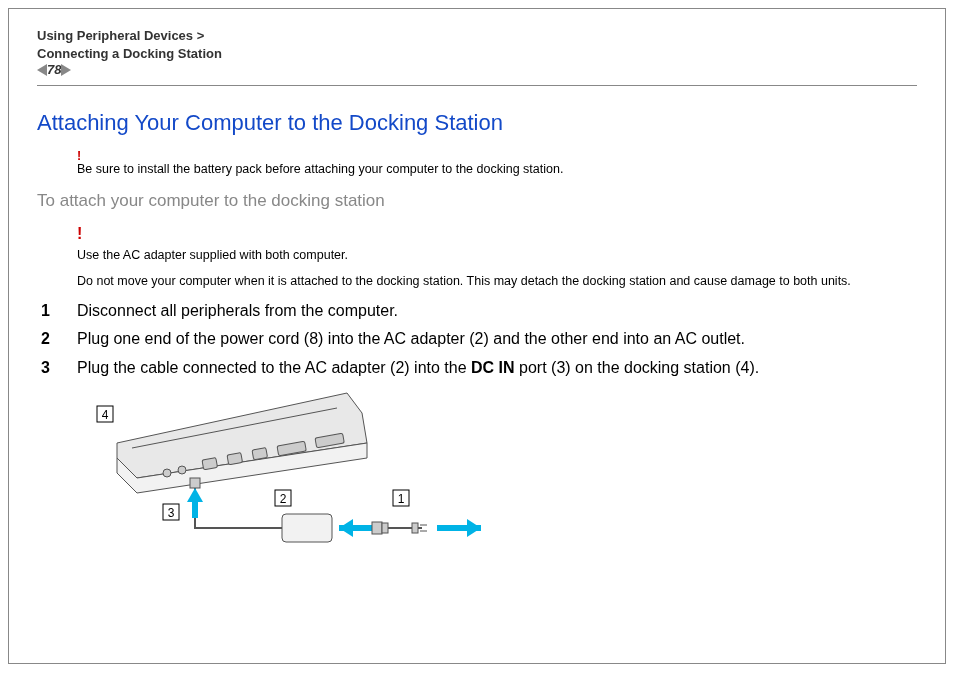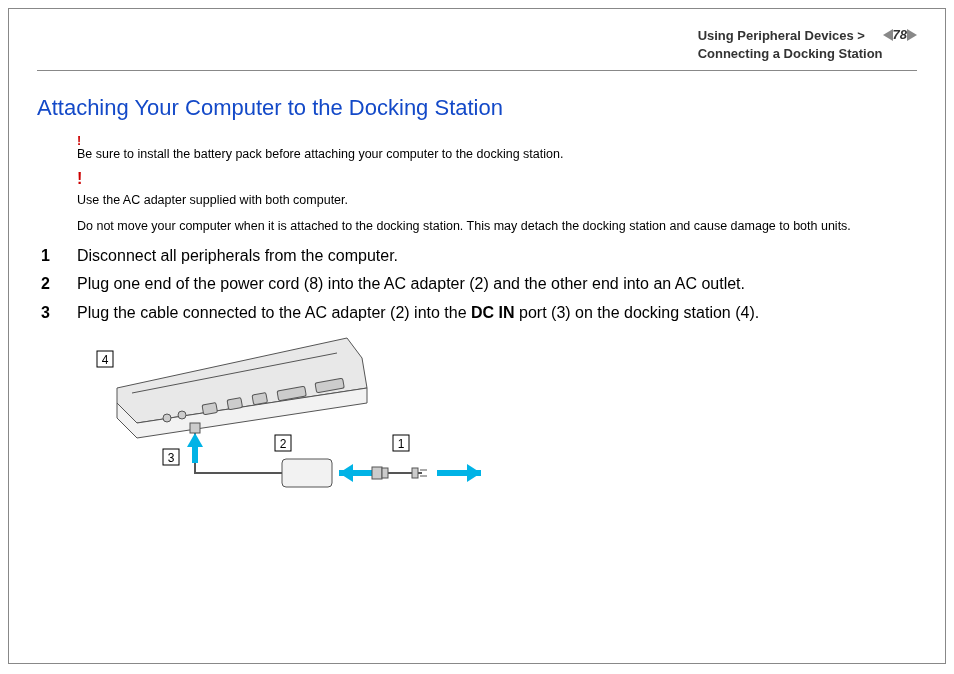--- a/index.html
+++ b/index.html
@@ -14,24 +14,25 @@
   .page {
     border: 1px solid #888;
     margin: 8px;
     height: 656px;
     position: relative;
     box-sizing: border-box;
     padding: 18px 28px 18px 28px;
   }
   .header {
     display: flex;
-    justify-content: flex-end;
+    justify-content: space-between;
     align-items: flex-start;
     border-bottom: 1px solid #888;
     padding-bottom: 8px;
+    flex-direction: column;
   }
   .breadcrumb {
     font-size: 13px;
     font-weight: bold;
     color: #333;
     line-height: 1.35;
   }
   .pager {
     display: flex;
     align-items: center;
@@ -105,20 +106,21 @@
   </div>
 
   <div class="content">
     <h1 class="title">Attaching Your Computer to the Docking Station</h1>
 
     <div class="note-row">
       <span class="bang">!</span>
       <span>Be sure to install the battery pack before attaching your computer to the docking station.</span>
     </div>
 
+    <h2 class="sub">To attach your computer to the docking station</h2>
 
     <div class="warn-block">
       <span class="bang">!</span>
       <p>Use the AC adapter supplied with both computer.</p>
       <p>Do not move your computer when it is attached to the docking station. This may detach the docking station and cause damage to both units.</p>
     </div>
 
     <ol class="steps">
       <li><span>Disconnect all peripherals from the computer.</span></li>
       <li><span>Plug one end of the power cord (8) into the AC adapter (2) and the other end into an AC outlet.</span></li>

